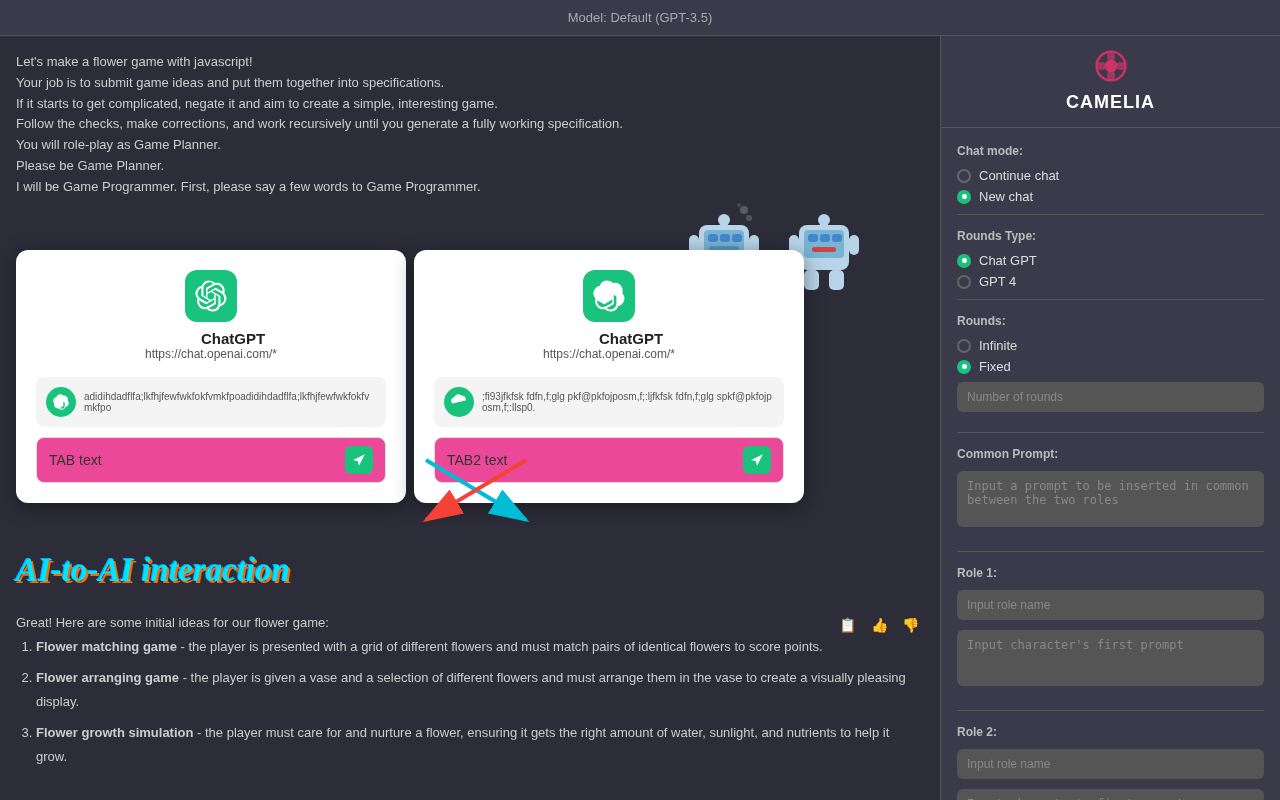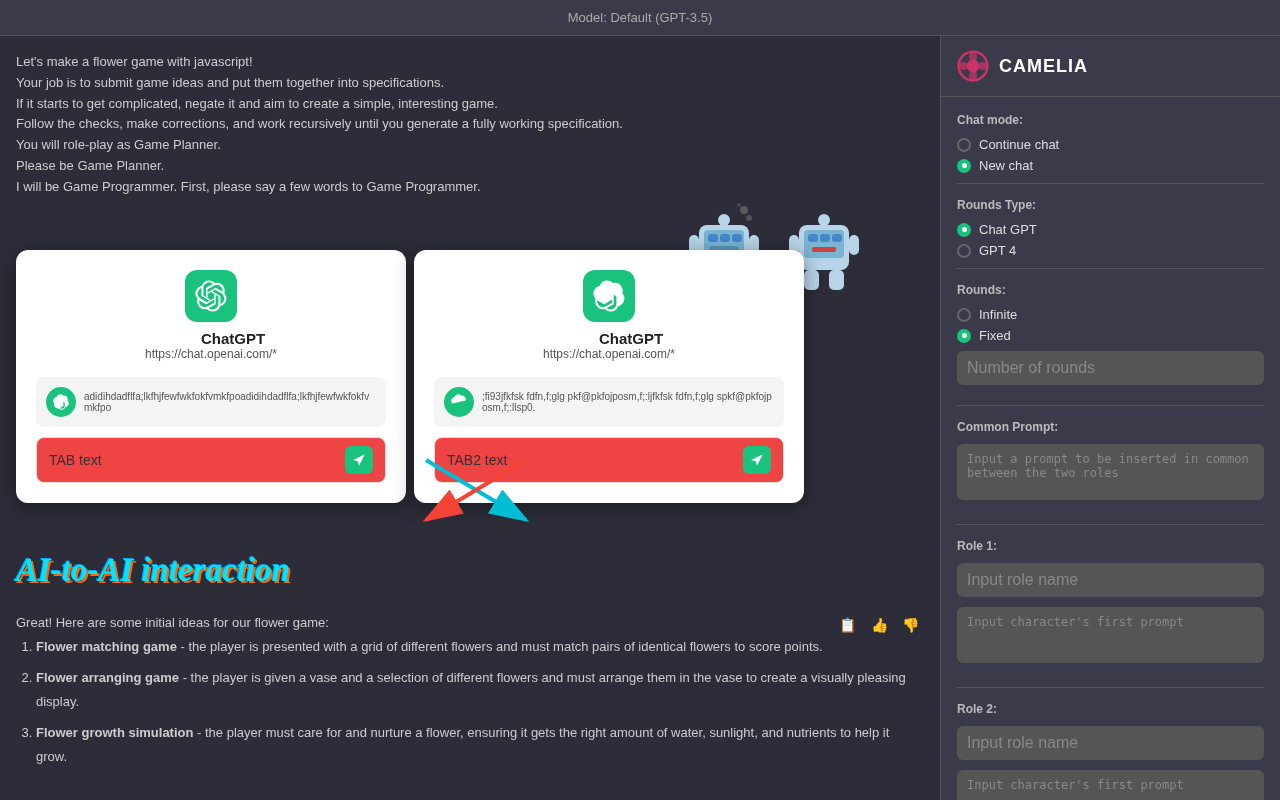--- a/index.html
+++ b/index.html
@@ -140,21 +140,21 @@
       word-break: break-all;
     }
 
     .popup-card-input-row {
       display: flex;
       align-items: center;
       gap: 8px;
       border: 1px solid #ddd;
       border-radius: 8px;
       padding: 8px 12px;
-      background: #ef4444;
+      background: #ec4899;
     }
 
     .popup-card-input-text {
       flex: 1;
       font-size: 14px;
       color: #333;
       font-weight: 500;
     }
 
     .send-btn {
@@ -243,23 +243,24 @@
       flex-direction: column;
       padding: 0;
       overflow-y: auto;
       flex-shrink: 0;
     }
 
     #sidebar-header {
       display: flex;
       align-items: center;
       gap: 10px;
-      padding: 14px 16px;
+      padding: 14px 0;
       border-bottom: 1px solid #555;
       background: #3a3a4a;
+      flex-direction: column;
     }
 
     .camelia-logo {
       width: 32px;
       height: 32px;
     }
 
     .sidebar-title {
       font-size: 18px;
       font-weight: 700;
@@ -326,21 +327,21 @@
       border-color: #666;
     }
 
     .text-input {
       width: 100%;
       background: #555;
       border: none;
       border-radius: 6px;
       padding: 8px 10px;
       color: #aaa;
-      font-size: 16px;
+      font-size: 12px;
       margin-bottom: 10px;
     }
 
     .text-input::placeholder { color: #888; }
 
     .textarea-input {
       width: 100%;
       background: #555;
       border: none;
       border-radius: 6px;

